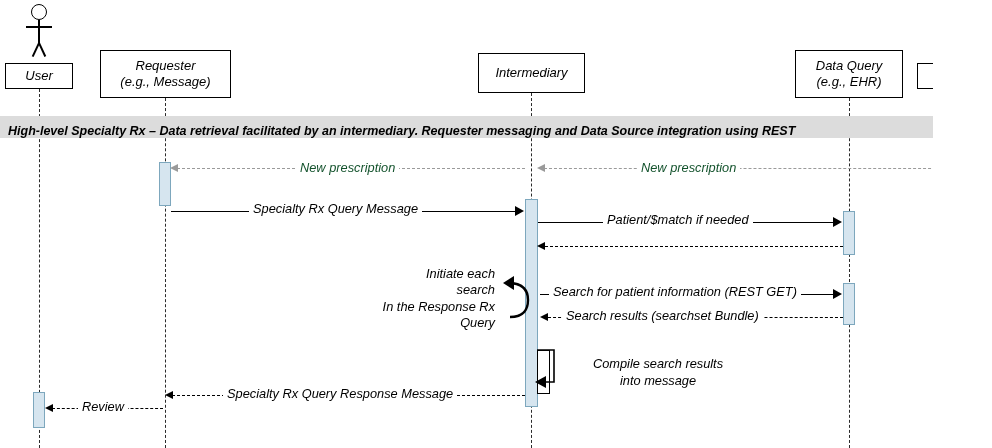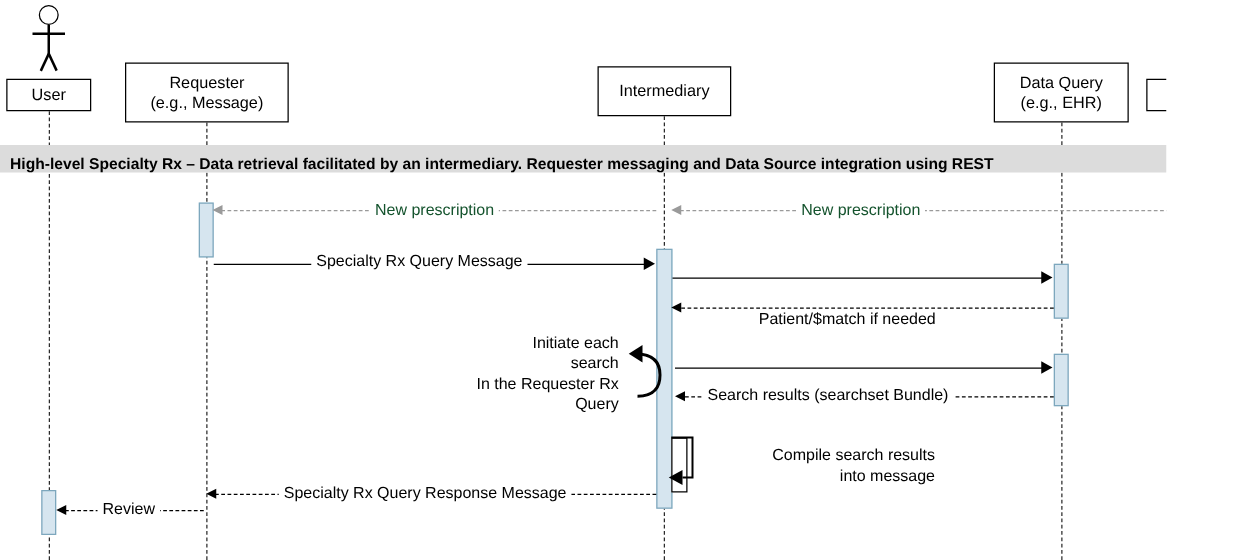--- a/index.html
+++ b/index.html
@@ -9,20 +9,21 @@
   }
   body {
     font-family: "Liberation Sans", sans-serif;
   }
   #canvas {
     position: relative;
     width: 933px;
     height: 448px;
     background: #ffffff;
     overflow: hidden;
+    font-style: italic;
   }
   .abs { position: absolute; }
 
   
   .actor-head {
     position: absolute;
     width: 16px; height: 16px;
     border: 1.6px solid #000;
     border-radius: 50%;
     background: #fff;
@@ -138,21 +139,21 @@
     position: absolute;
     font-size: 12.8px;
     color: #000;
     background: #ffffff;
     padding: 0 4px;
     white-space: nowrap;
     line-height: 1.15;
   }
   .msg-label.gray { color: #14532d; }
   .msg-label.multi { white-space: normal; text-align: right; }
-  .msg-label.ml { text-align: right; }
+  .msg-label.ml { text-align: center; }
 </style>
 </head>
 <body>
 
 <div id="canvas">
 
   <div>
     <div class="actor-head" style="left:31px; top:4px;"></div>
     <div class="actor-body" style="left:38.2px; top:20px; height:24px;"></div>
     <div class="actor-arms" style="left:26px; top:26px; width:26px;"></div>
@@ -212,45 +213,46 @@
   <div class="msg-line gray" style="left:544px; top:168px; width:407px;"></div>
   <div class="arrow-head arrow-left gray" style="left:537px; top:164px;"></div>
   <div class="msg-label gray" style="left:637px; top:161px;">New prescription</div>
 
   <div class="msg-line" style="left:171px; top:211px; width:345px;"></div>
   <div class="arrow-head arrow-right" style="left:515px; top:206px;"></div>
   <div class="msg-label" style="left:249px; top:202px;">Specialty Rx Query Message</div>
 
   <div class="msg-line" style="left:538px; top:222px; width:296px;"></div>
   <div class="arrow-head arrow-right" style="left:833px; top:217px;"></div>
-  <div class="msg-label" style="left:603px; top:213px;margin-top:35px;">Patient/$match if needed</div>
+  <div class="msg-label" style="left:603px; top:213px;">Patient/$match if needed</div>
 
   <div class="msg-line dashed" style="left:545px; top:246px; width:298px;"></div>
   <div class="arrow-head arrow-left thin" style="left:537px; top:242px;"></div>
 
   <div class="msg-line" style="left:540px; top:294px; width:295px;"></div>
   <div class="arrow-head arrow-right" style="left:833px; top:289px;"></div>
+  <div class="msg-label" style="left:549px; top:285px;">Search for patient information (REST GET)</div>
 
   <div class="msg-line dashed" style="left:548px; top:317px; width:295px;"></div>
   <div class="arrow-head arrow-left thin" style="left:540px; top:313px;"></div>
   <div class="msg-label" style="left:562px; top:309px;">Search results (searchset Bundle)</div>
 
   <div class="msg-line dashed" style="left:172px; top:395px; width:353px;"></div>
   <div class="arrow-head arrow-left thin" style="left:165px; top:391px;"></div>
   <div class="msg-label" style="left:223px; top:387px;">Specialty Rx Query Response Message</div>
 
   <div class="msg-line dashed" style="left:52px; top:408px; width:111px;"></div>
   <div class="arrow-head arrow-left thin" style="left:45px; top:404px;"></div>
   <div class="msg-label" style="left:78px; top:400px;">Review</div>
 
   <div class="abs" style="left:360px; top:266px; width:135px;">
     <div class="msg-label multi" style="position:static; padding:0; font-size:12.8px; line-height:1.28;">
       <div>Initiate each</div>
       <div>search</div>
-      <div>In the Requester Rx</div>
+      <div>In the Response Rx</div>
       <div>Query</div>
     </div>
   </div>
   <svg class="abs" style="left:498px; top:275px;" width="36" height="50" viewBox="0 0 36 50">
     <path d="M10 8 C 26 8, 30 16, 30 25 C 30 34, 26 42, 12 42" fill="none" stroke="#000" stroke-width="2.4"></path>
     <polygon points="16,1 16,15 5,8" fill="#000"></polygon>
   </svg>
 
   <svg class="abs" style="left:524px; top:344px;" width="34" height="56" viewBox="0 0 34 56">
     <path d="M13 6 L 30 6 L 30 38 L 22 38" fill="none" stroke="#000" stroke-width="1.6"></path>

